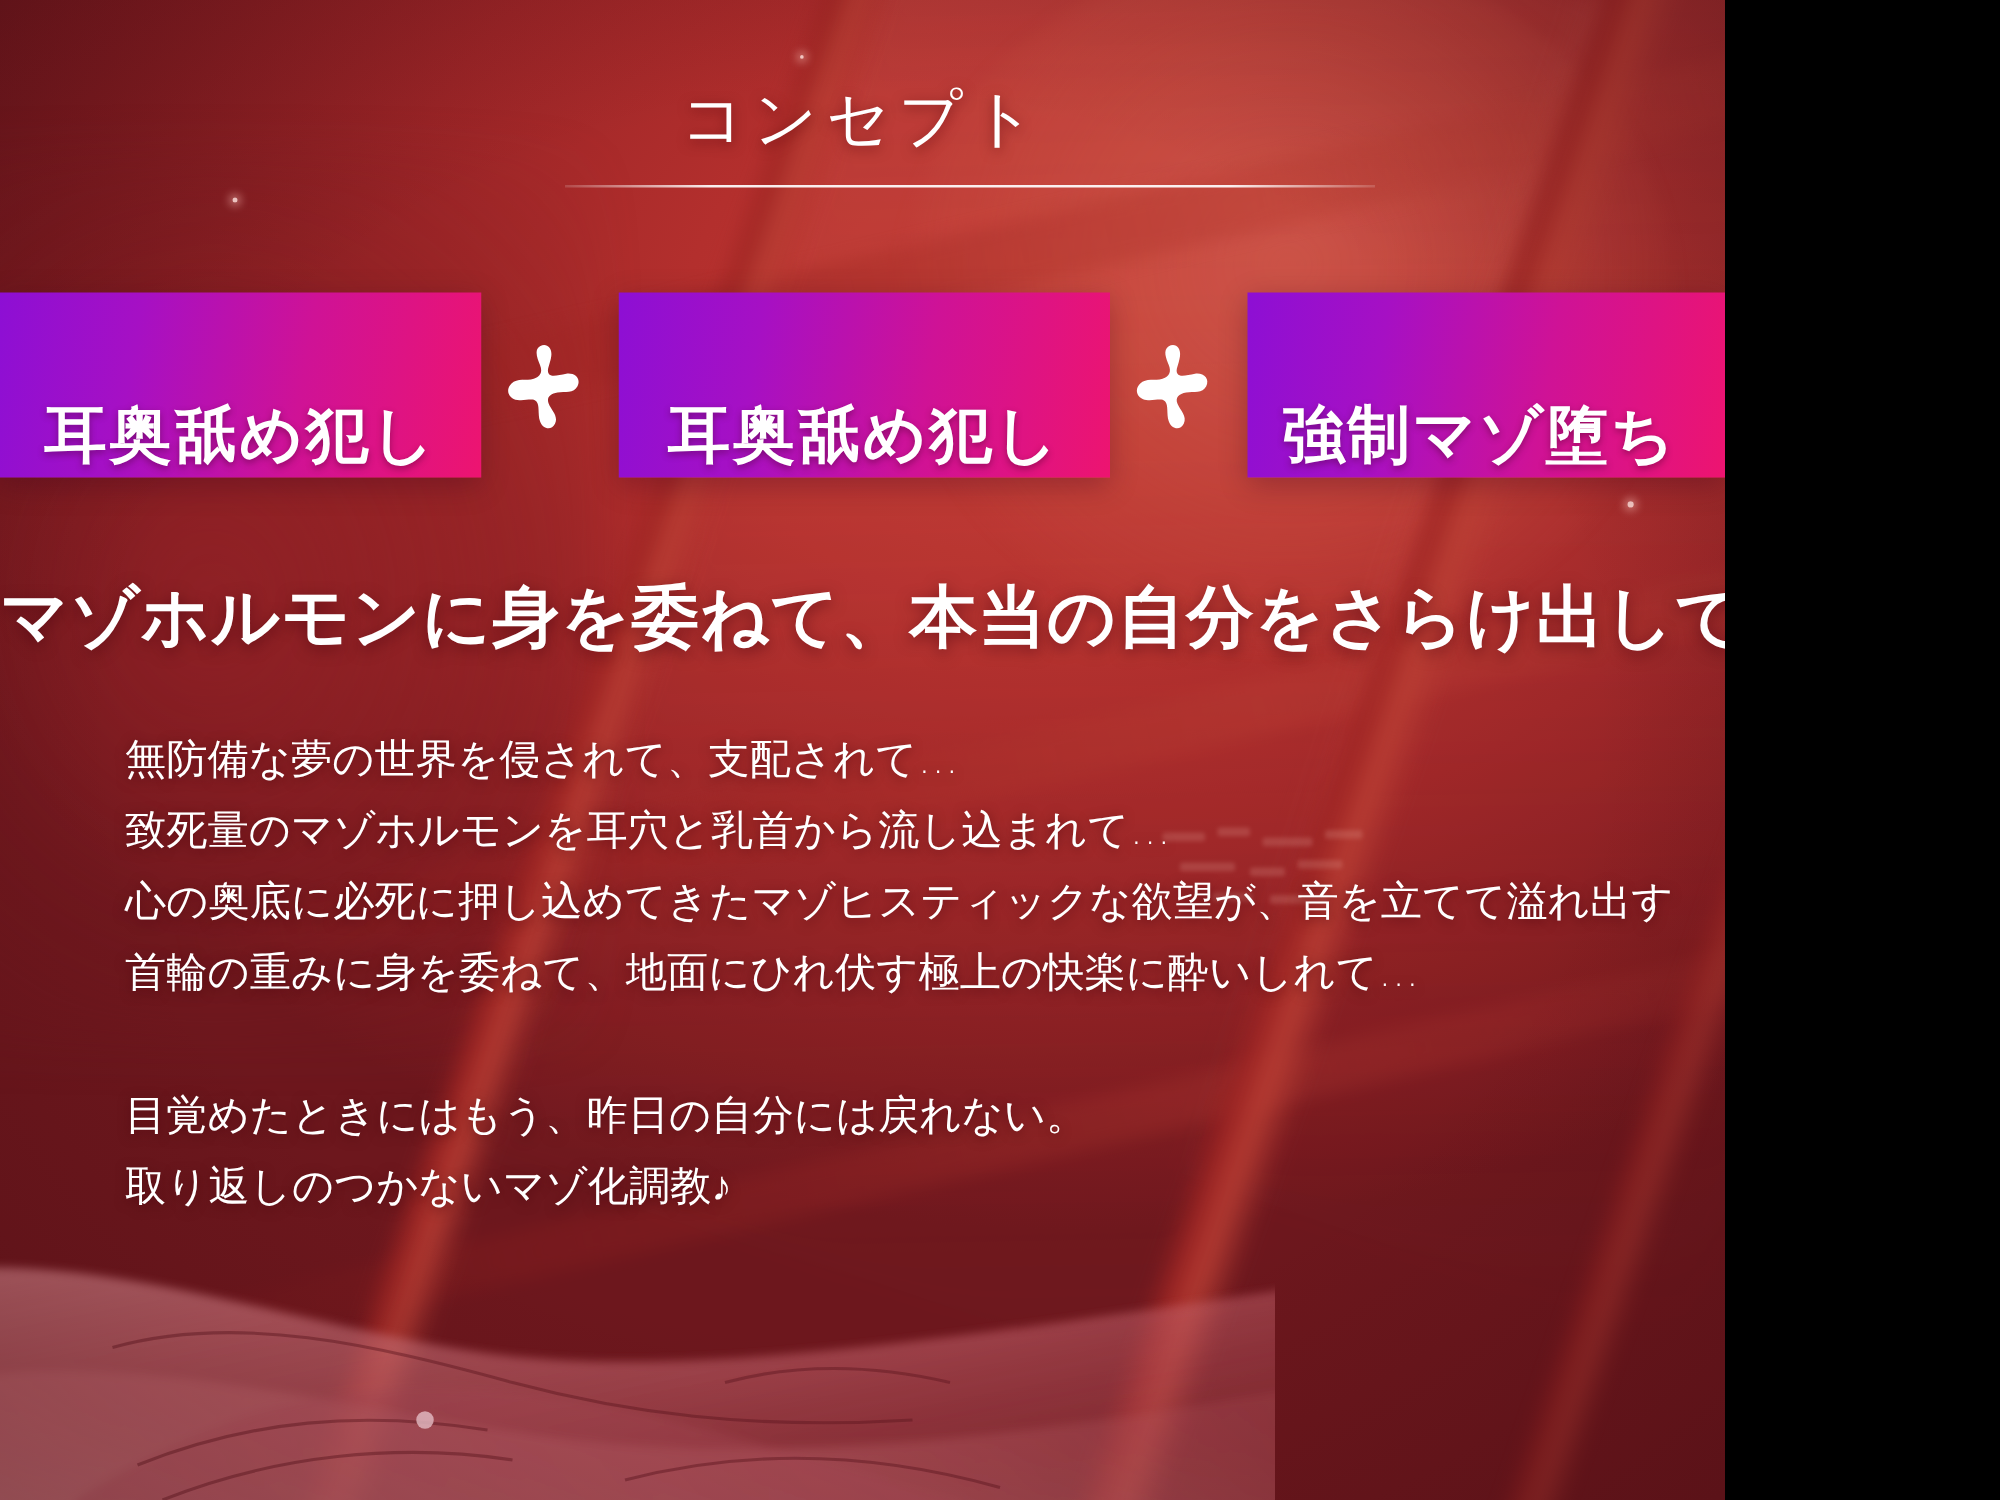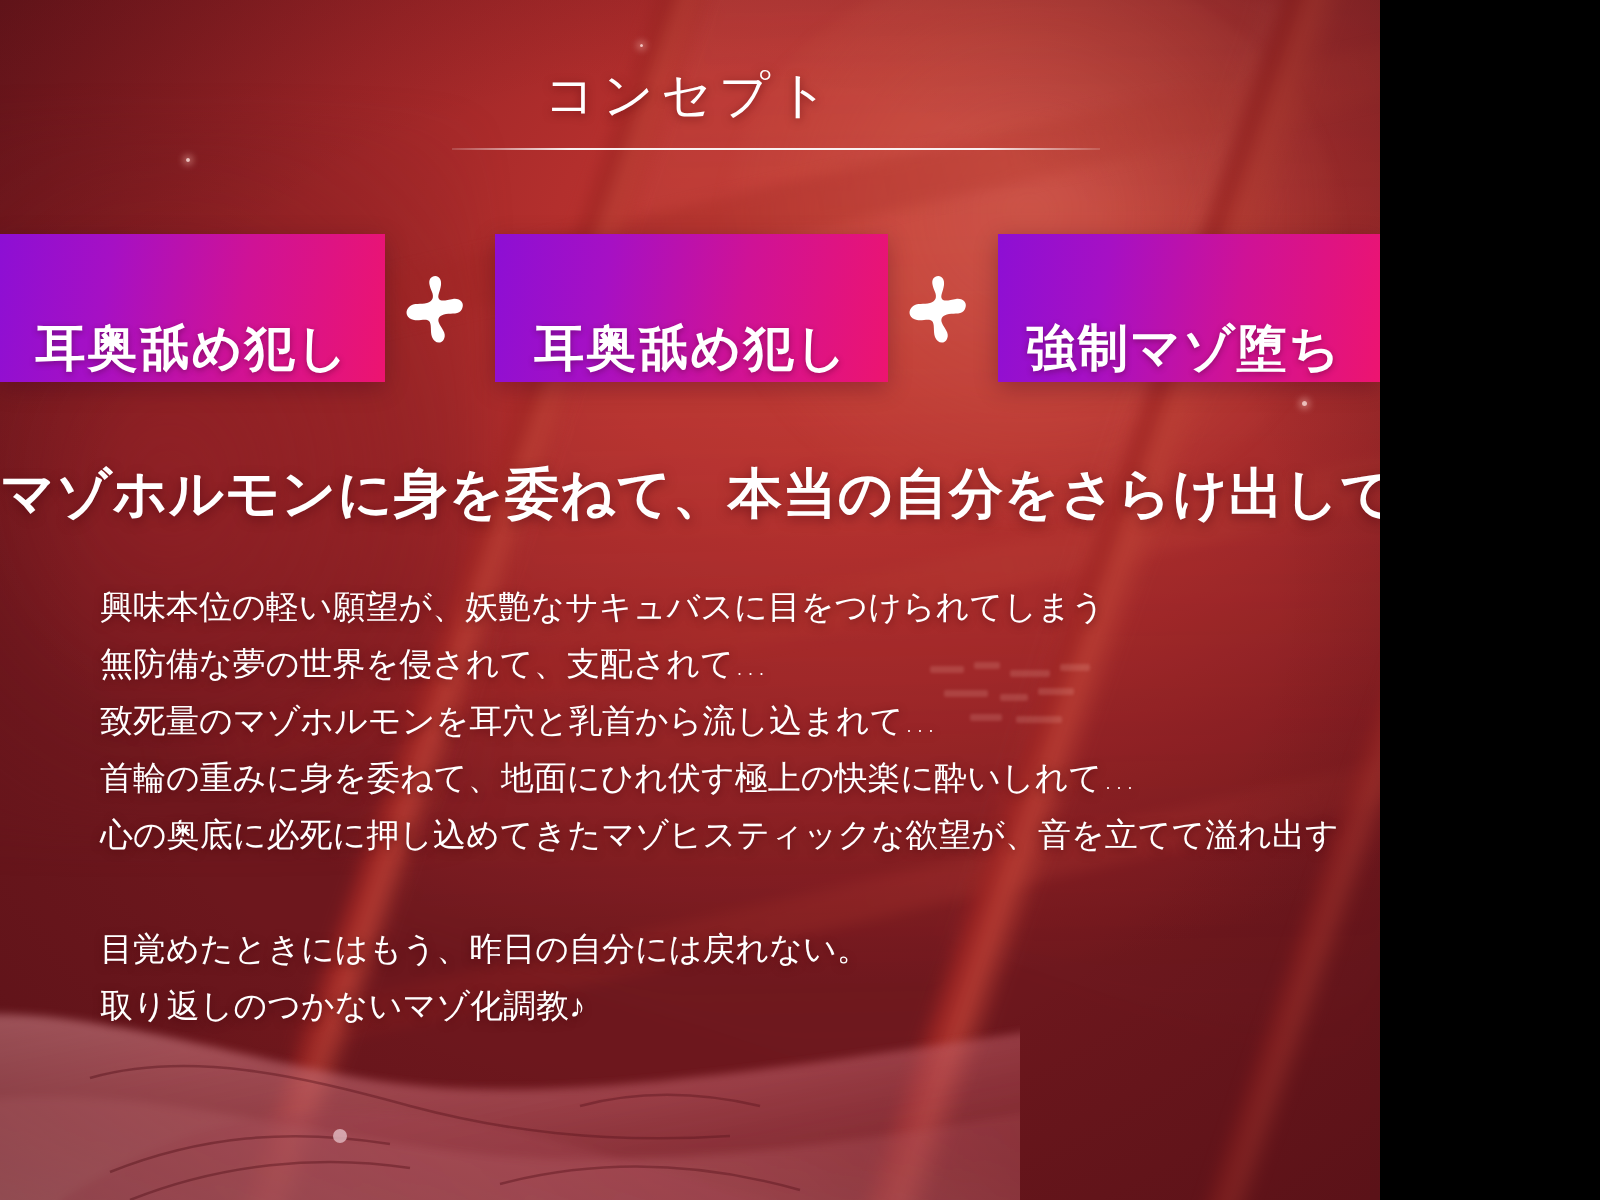--- a/index.html
+++ b/index.html
@@ -288,24 +288,23 @@
 
       <div class="badge b3">
         <span class="badge-label">強制マゾ堕ち</span>
       </div>
 
     </div>
 
     <div class="lead">マゾホルモンに身を委ねて、本当の自分をさらけ出して</div>
 
     <div class="body-block">
-      <p>興味本位の軽い願望が、妖艶なサキュバスに目をつけられてしまう</p>
       <p>無防備な夢の世界を侵されて、支配されて…</p>
       <p>致死量のマゾホルモンを耳穴と乳首から流し込まれて…</p>
+      <p>心の奥底に必死に押し込めてきたマゾヒスティックな欲望が、音を立てて溢れ出す</p>
       <p>首輪の重みに身を委ねて、地面にひれ伏す極上の快楽に酔いしれて…</p>
-      <p>心の奥底に必死に押し込めてきたマゾヒスティックな欲望が、音を立てて溢れ出す</p>
       <div class="gap"></div>
       <p>目覚めたときにはもう、昨日の自分には戻れない。</p>
       <p>取り返しのつかないマゾ化調教♪</p>
     </div>
 
   </div>
 </div>
 
 </body></html>

